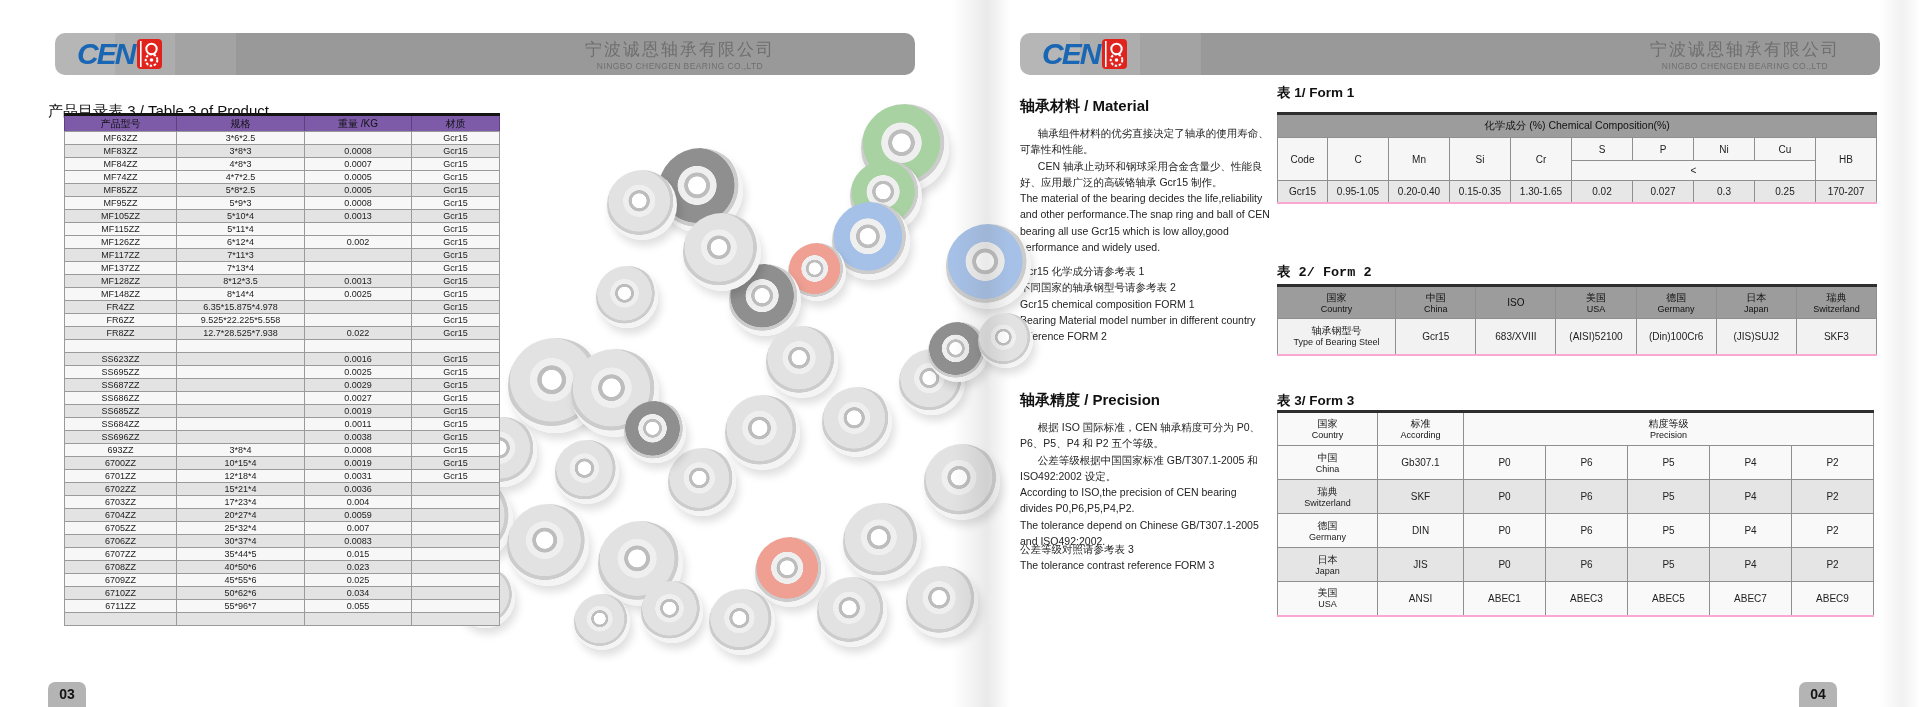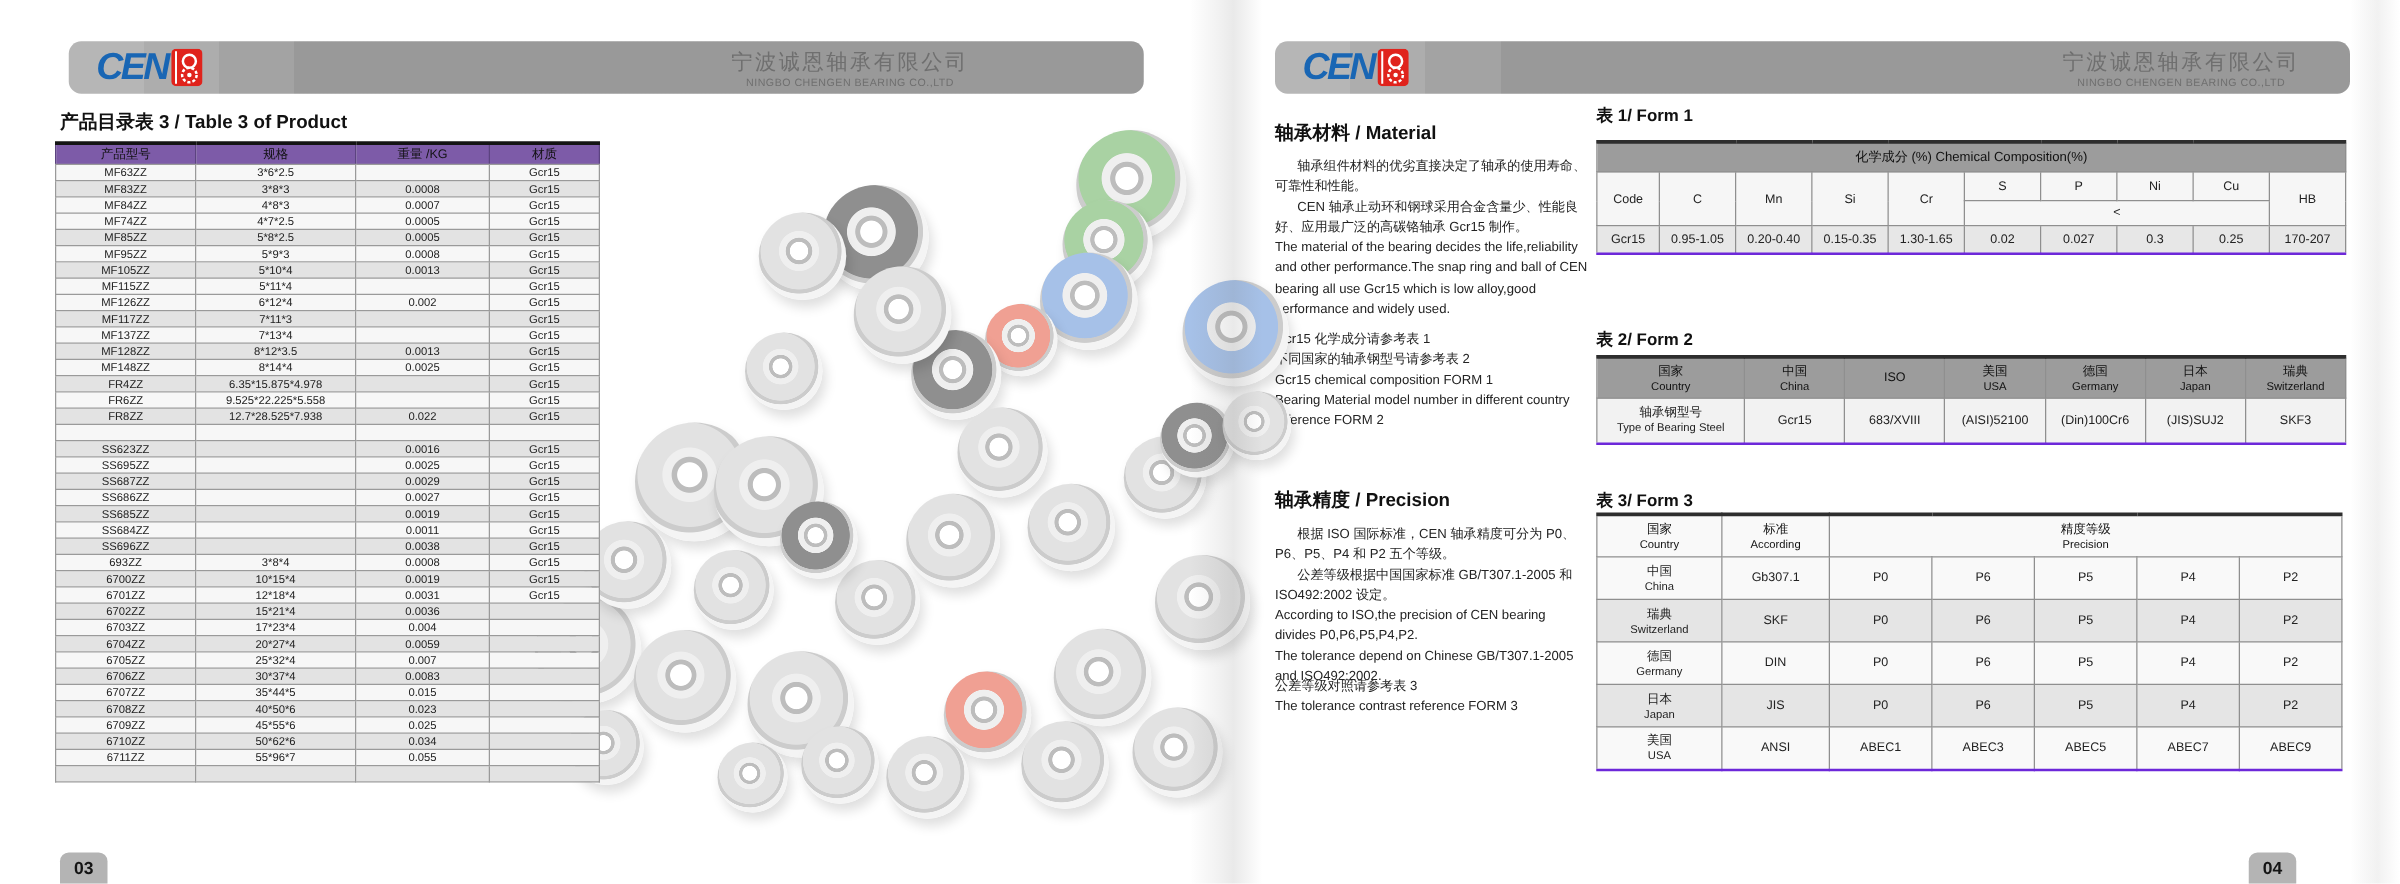--- a/index.html
+++ b/index.html
@@ -16,22 +16,22 @@
           background:linear-gradient(90deg,#b6b6b6 0 7%,#adadad 7% 14%,#a3a3a3 14% 21%,#999999 21% 100%); }
   .logo { position:absolute; left:22px; top:4px; display:flex; align-items:center; gap:3px; }
   .cen-text { font-size:30px; font-weight:bold; font-style:italic; color:#1966b4; letter-spacing:-2px; }
   .cen-badge { width:25px; height:30px; display:block; }
   .company { position:absolute; right:140px; top:5px; text-align:center; color:#6f6f6f; }
   .page-right .company { right:40px; }
   .company .cn { font-size:17px; letter-spacing:2px; }
   .company .en { font-size:8.5px; letter-spacing:0.4px; }
 
   
-  .ptitle { position:absolute; left:8px; top:88px; font-size:15px; font-weight:bold; color:#111; }
-  .ptable { position:absolute; left:4px; top:113px; width:435px; border-collapse:collapse;
+  .ptitle { position:absolute; left:8px; top:102px; font-size:15px; font-weight:normal; color:#111; }
+  .ptable { position:absolute; left:24px; top:113px; width:435px; border-collapse:collapse;
             table-layout:fixed; z-index:2;padding-left:43px; }
   .ptable col.c1{width:112px} .ptable col.c2{width:128px} .ptable col.c3{width:107px} .ptable col.c4{width:88px}
   .ptable td { border:1px solid #9a9a9a; border-top:1px solid #ababab; text-align:center;
                font-size:9px; color:#222; height:13px; line-height:11px; padding:0 2px;
                background:#f7f7f7; overflow:hidden; white-space:nowrap; }
   .ptable tr.alt td { background:#e3e3e3; }
   .ptable tr.phead td { background:#7d5ba8; color:#111; font-size:10px; height:17px;
                border-top:3px solid #141414; border-left:1px solid #5c4380; border-right:1px solid #5c4380; }
   .ptable { border-bottom:1px solid #777; }
 
@@ -52,23 +52,23 @@
   .sect-h { font-size:15px; font-weight:bold; color:#111; margin-bottom:9px; }
   .blk { position:absolute; left:0; width:252px; }
   .blk p { font-size:10.5px; color:#232323; line-height:1.55; }
   .blk p.cn { text-indent:1.7em; }
   .blk p.ref { text-indent:0; }
   .b-material { top:97px; } .b-ref1 { top:263px; } .b-precision { top:391px; } .b-ref2 { top:541px; }
 
   
   .formcol { position:absolute; left:272px; top:0; width:605px; }
   .form-h { font-size:13.5px; font-weight:bold; color:#111; }
-  .f1-h { position:absolute; top:84px; } .f2-h { position:absolute; top:263px; } .f3-h { position:absolute; top:392px; }
+  .f1-h { position:absolute; top:84px; } .f2-h { position:absolute; top:263px;font-family:Liberation Mono, monospace; } .f3-h { position:absolute; top:392px; }
   table.ftable { border-collapse:collapse; table-layout:fixed; position:absolute;
-                 border-top:3px solid #2e2e2e; border-bottom:2px solid #6d28d9; }
+                 border-top:3px solid #2e2e2e; border-bottom:2px solid #f9a8d4; }
   table.ftable td { border:1px solid #8f8f8f; text-align:center; font-size:10px; color:#222;
                     background:#fbfbfb; padding:1px 2px; }
   table.ftable tr.ghead td { background:#9c9c9c; color:#111; font-size:10.5px; }
   table.ftable tr.alt td, table.ftable tr.drow td { background:#e7e7e7; }
   .l1 { font-size:10px; line-height:13px;text-align:center; } .l2 { font-size:9px; line-height:11px; }
   .l2:empty { display:none; }
 
   #form1 { top:112px; width:600px; }
   #form1 col.a{width:50px} #form1 col.b{width:61px}
   #form1 tr.ghead td { height:24px; }

